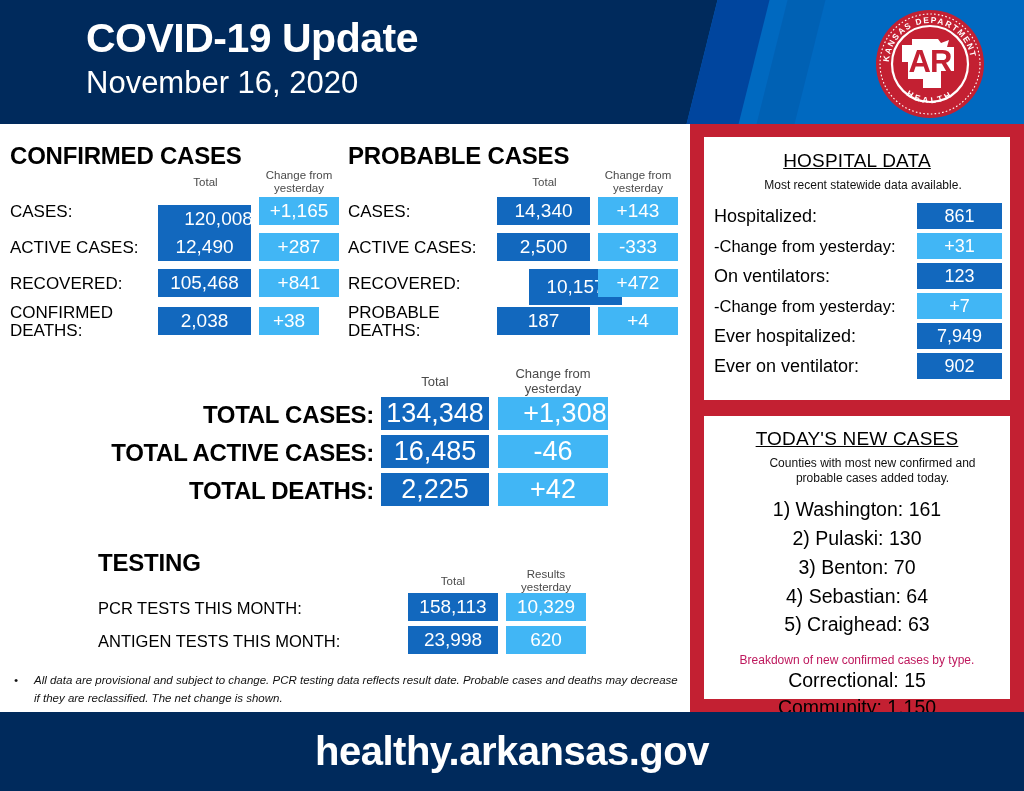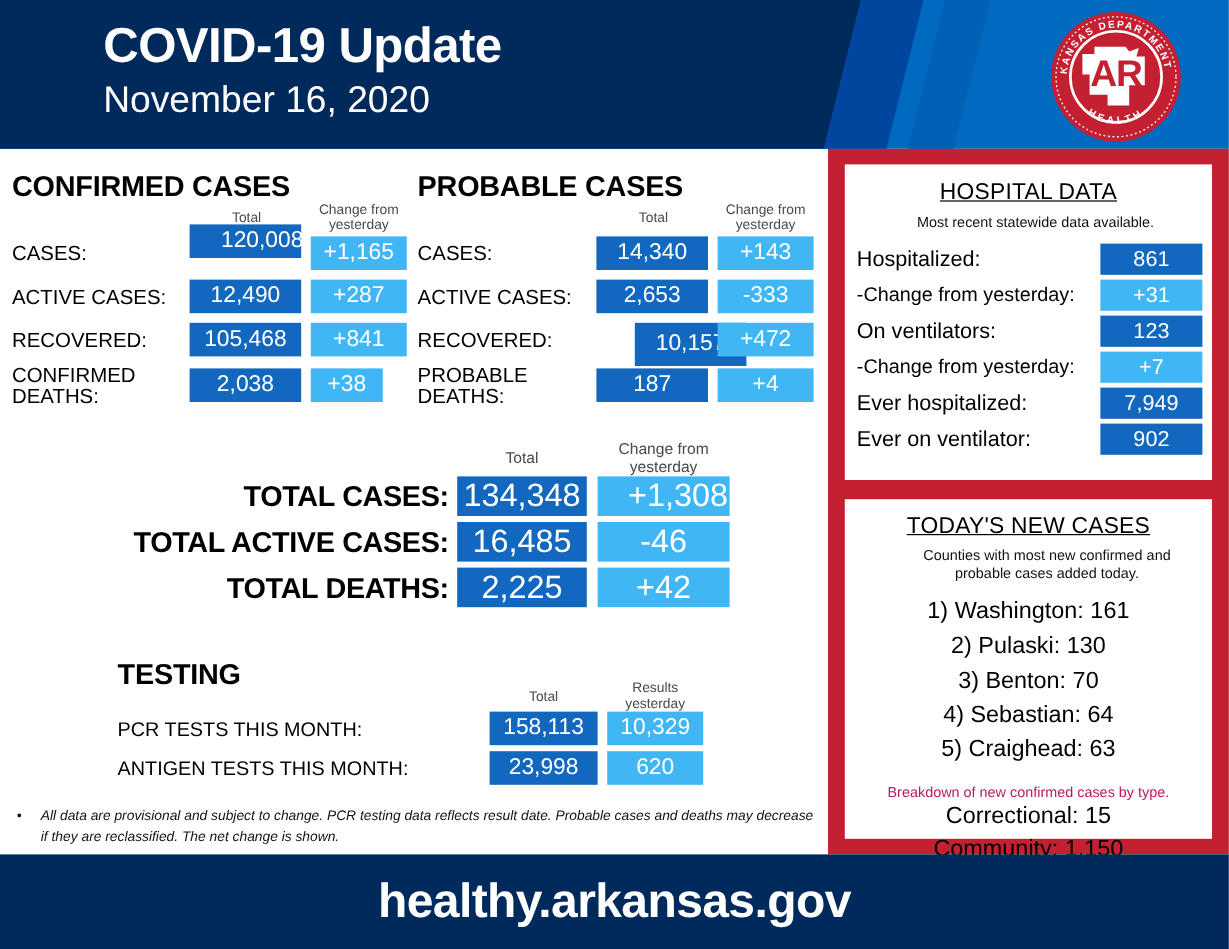--- a/index.html
+++ b/index.html
@@ -164,21 +164,21 @@
 </div>
 
 <div class="left">
 
   <div class="sect-title" style="position:absolute;left:10px;top:18px;">CONFIRMED CASES</div>
 
   <div class="colhead" style="position:absolute;left:158px;top:52px;width:95px;">Total</div>
   <div class="colhead" style="position:absolute;left:259px;top:45px;width:80px;">Change from yesterday</div>
 
   <div class="rowlabel" style="position:absolute;left:10px;top:79px;">CASES:</div>
-  <div class="val dark box" style="left:158px;top:63px;width:93px;height:28px;padding-left:28px;">120,008</div>
+  <div class="val dark box" style="left:158px;top:81px;width:93px;height:28px;padding-left:28px;">120,008</div>
   <div class="val light box" style="left:259px;top:73px;width:80px;height:28px;">+1,165</div>
 
   <div class="rowlabel" style="position:absolute;left:10px;top:115px;">ACTIVE CASES:</div>
   <div class="val dark box" style="left:158px;top:109px;width:93px;height:28px;">12,490</div>
   <div class="val light box" style="left:259px;top:109px;width:80px;height:28px;">+287</div>
 
   <div class="rowlabel" style="position:absolute;left:10px;top:151px;">RECOVERED:</div>
   <div class="val dark box" style="left:158px;top:145px;width:93px;height:28px;">105,468</div>
   <div class="val light box" style="left:259px;top:145px;width:80px;height:28px;">+841</div>
 
@@ -189,21 +189,21 @@
   <div class="sect-title" style="position:absolute;left:348px;top:18px;">PROBABLE CASES</div>
 
   <div class="colhead" style="position:absolute;left:497px;top:52px;width:95px;">Total</div>
   <div class="colhead" style="position:absolute;left:598px;top:45px;width:80px;">Change from yesterday</div>
 
   <div class="rowlabel" style="position:absolute;left:348px;top:79px;">CASES:</div>
   <div class="val dark box" style="left:497px;top:73px;width:93px;height:28px;">14,340</div>
   <div class="val light box" style="left:598px;top:73px;width:80px;height:28px;">+143</div>
 
   <div class="rowlabel" style="position:absolute;left:348px;top:115px;">ACTIVE CASES:</div>
-  <div class="val dark box" style="left:497px;top:109px;width:93px;height:28px;">2,653</div>
+  <div class="val dark box" style="left:497px;top:109px;width:93px;height:28px;">2,500</div>
   <div class="val light box" style="left:598px;top:109px;width:80px;height:28px;">-333</div>
 
   <div class="rowlabel" style="position:absolute;left:348px;top:151px;">RECOVERED:</div>
   <div class="val dark box" style="left:497px;top:145px;width:93px;height:36px;margin-left:32px;">10,157</div>
   <div class="val light box" style="left:598px;top:145px;width:80px;height:28px;">+472</div>
 
   <div class="rowlabel" style="position:absolute;left:348px;top:180px;width:145px;">PROBABLE DEATHS:</div>
   <div class="val dark box" style="left:497px;top:183px;width:93px;height:28px;">187</div>
   <div class="val light box" style="left:598px;top:183px;width:80px;height:28px;">+4</div>
 

